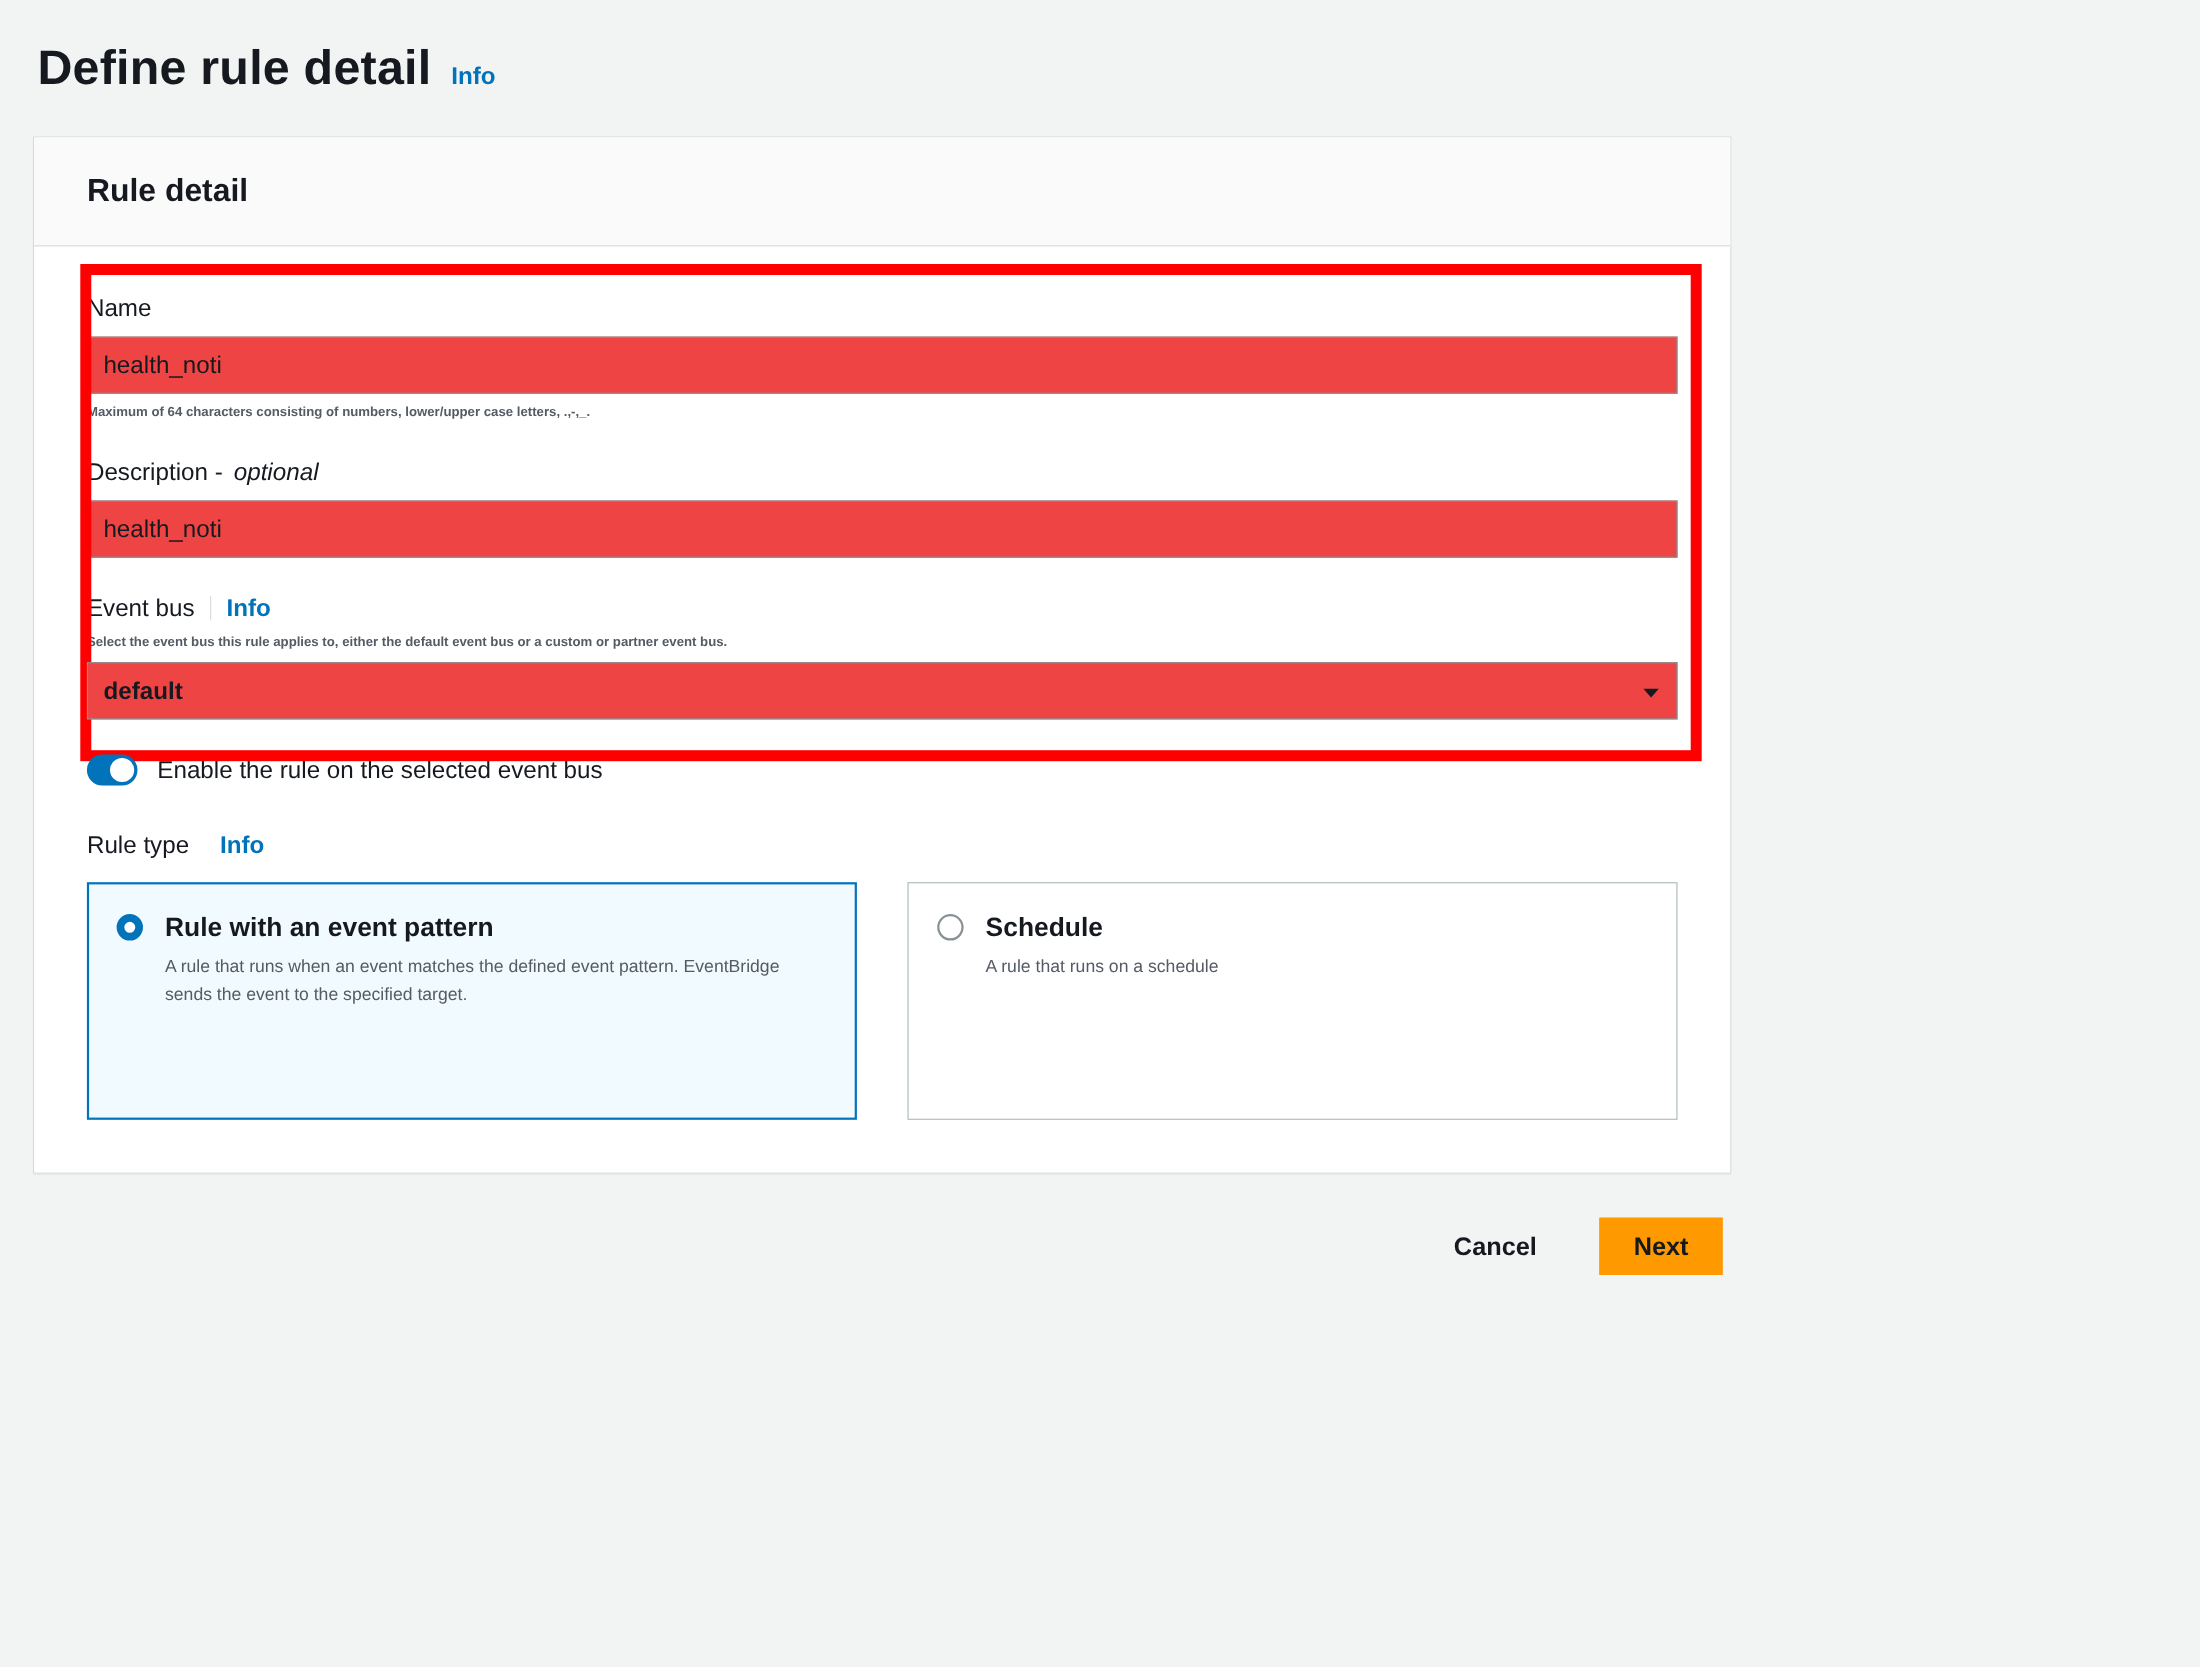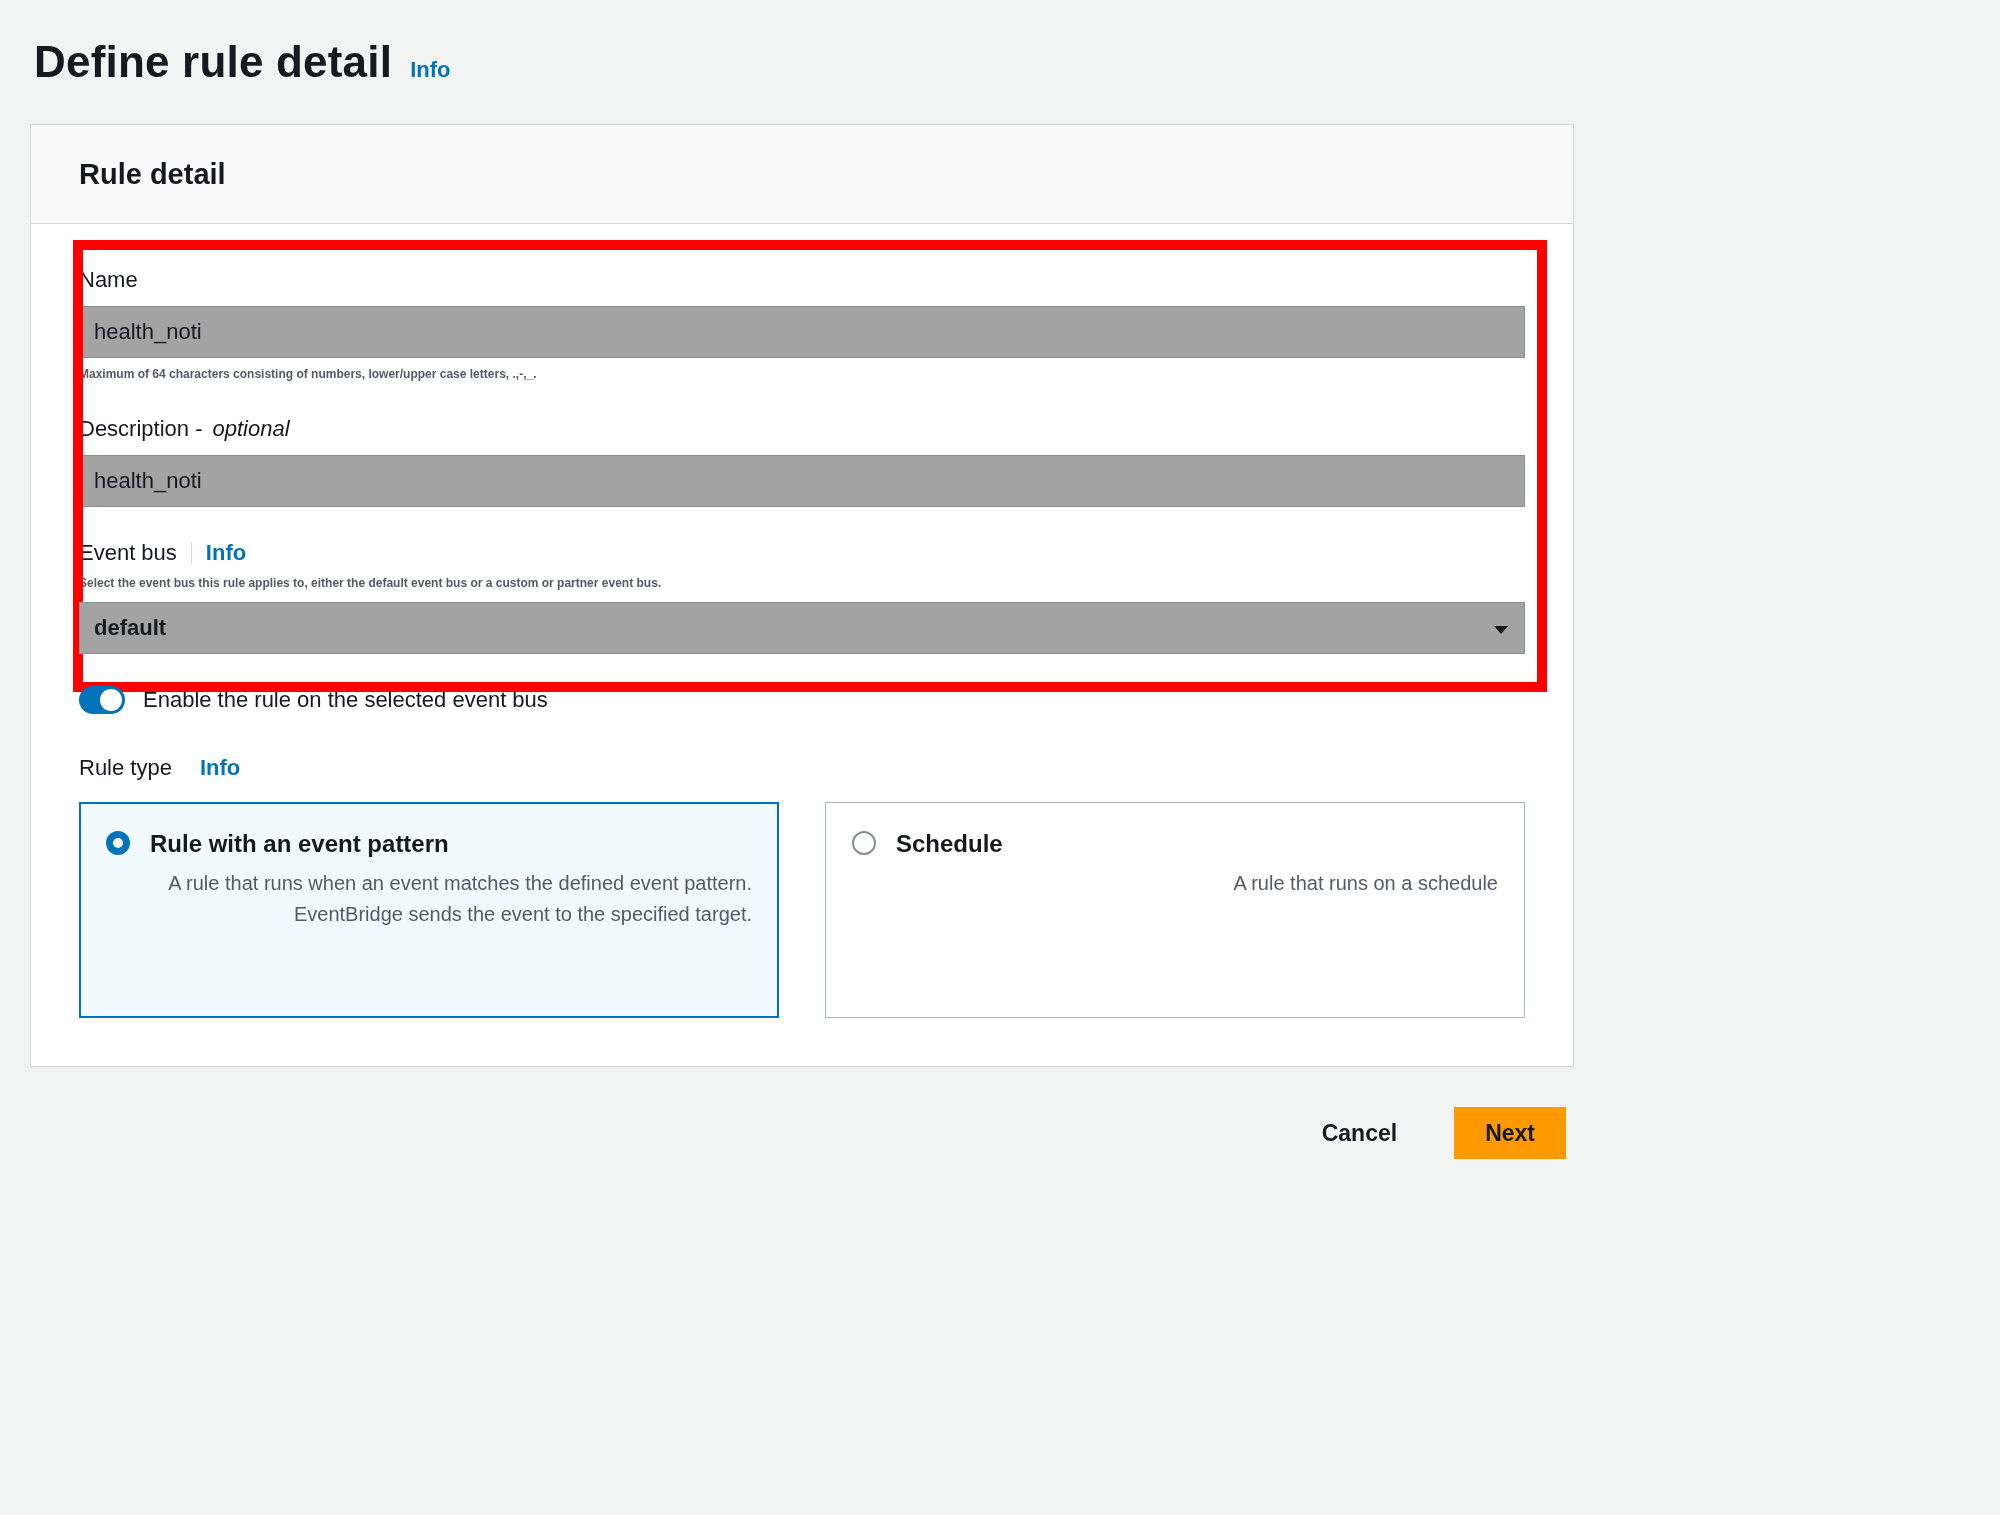--- a/index.html
+++ b/index.html
@@ -113,21 +113,21 @@
     font-weight: 400;
   }
 
   .text-input, .select-input {
     width: 100%;
     height: 52px;
     border: 1px solid var(--border-strong);
     padding: 0 14px;
     font-size: 22px;
     color: var(--text-default);
-    background: #a3a3a3;
+    background: #ef4444;
     outline: none;
     font-family: inherit;
   }
 
   .field-hint {
     font-size: 12px;
     color: var(--text-secondary);
     margin-top: 8px;
     font-weight: bold;
   }
@@ -234,24 +234,23 @@
     border: 7px solid var(--tile-selected-border);
     background: #fff;
   }
   .tile .tile-content { flex: 1; }
   .tile .tile-title {
     font-weight: 700;
     font-size: 24px;
     margin-bottom: 6px;
   }
   .tile .tile-desc {
-    font-size: 20px;
+    font-size: 16px;
     color: var(--text-secondary);
     line-height: 1.55;
-    text-align: right;
   }
 
   
   .actions {
     display: flex;
     justify-content: flex-end;
     gap: 26px;
     margin-top: 40px;
     padding-right: 8px;
   }

